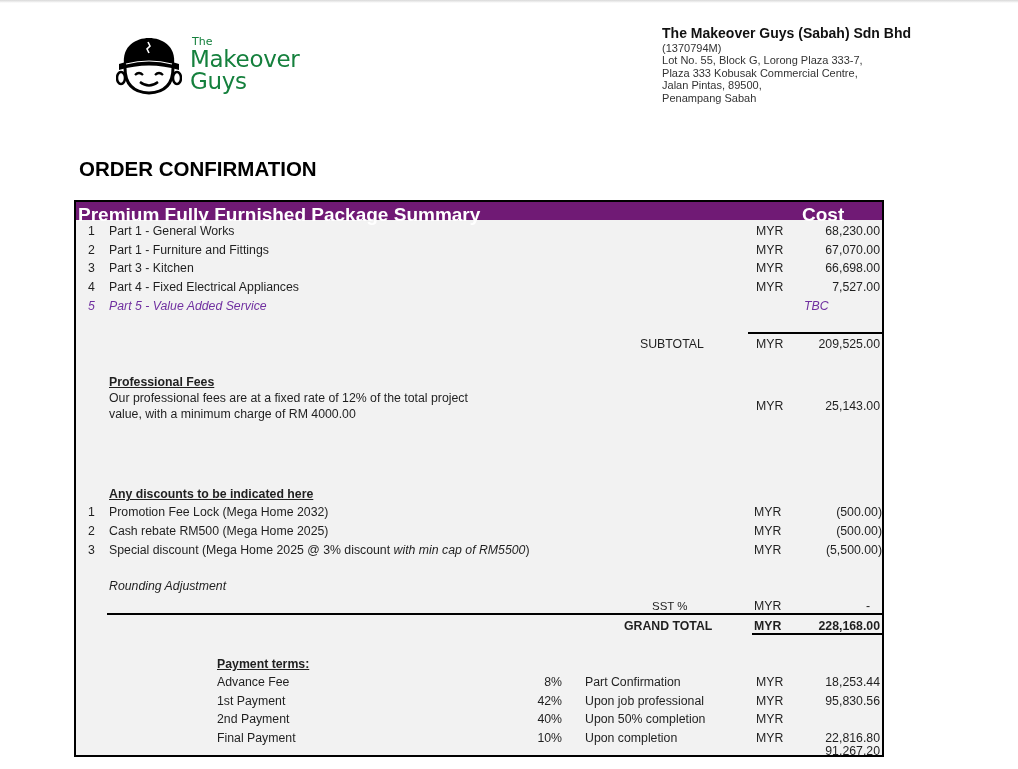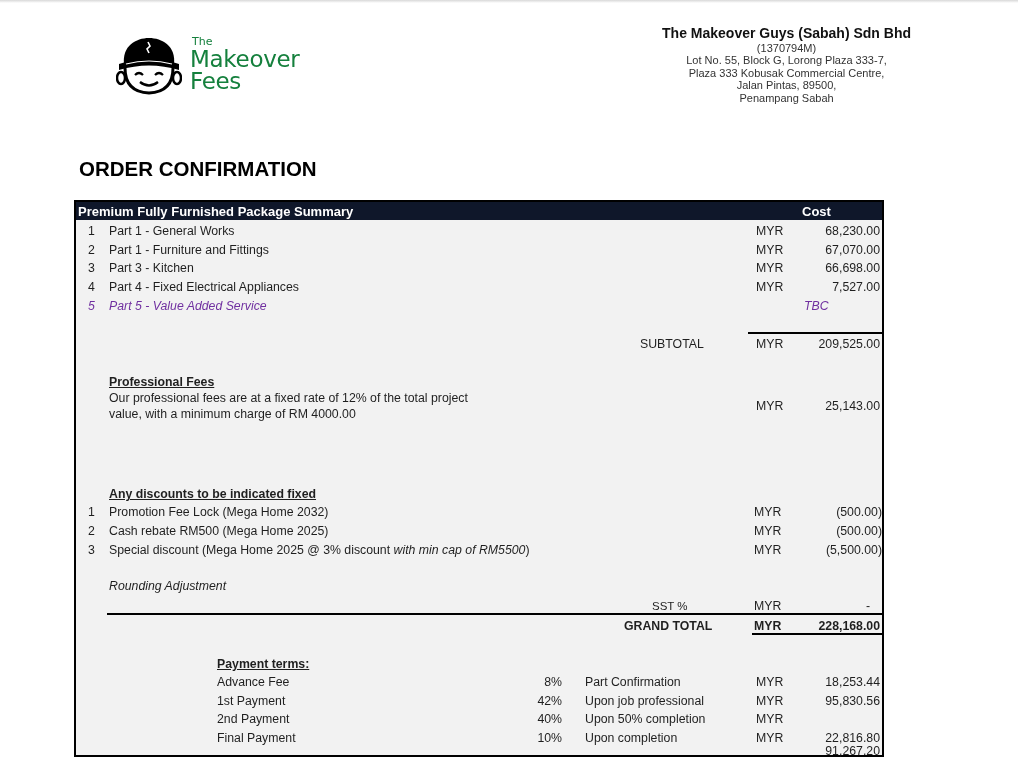--- a/index.html
+++ b/index.html
@@ -7,29 +7,29 @@
   body { position: relative; font-family: "DejaVu Sans", sans-serif; color: #1a1a1a; }
   .topline { position: absolute; left: 0; top: 0; width: 1018px; height: 3px; background: linear-gradient(#d8d8d8, #ffffff); }
 
   
   .logo { position: absolute; left: 116px; top: 34px; width: 230px; height: 64px; }
   .logo-text { position: absolute; left: 74px; top: 2px; font-family: "DejaVu Sans", sans-serif; font-weight: normal; color: #15803d; line-height: 1; }
   .logo-the { font-size: 11px; display: block; margin-left: 2px; margin-bottom: 1px; }
   .logo-big { font-size: 23px; display: block; letter-spacing: -0.3px; line-height: 22px; }
 
   
-  .company { position: absolute; right: 107px; top: 25px; text-align: center; font-family: "Liberation Sans", sans-serif; }
+  .company { position: absolute; right: 107px; top: 25px; text-align: left; font-family: "Liberation Sans", sans-serif; }
   .company-name { font-weight: bold; font-size: 14px; color: #111; margin-bottom: 1px; }
   .company-line { font-size: 11px; color: #333; line-height: 12.4px; }
 
   .title { position: absolute; left: 79px; top: 157px; font-family: "Liberation Sans", sans-serif; font-weight: bold; font-size: 20.5px; color: #000; }
 
   
   .box { position: absolute; left: 74px; top: 200px; width: 810px; height: 557px; background: #f2f2f2; border: 2px solid #000; }
-  .box-header { position: absolute; left: 0; top: 0; width: 806px; height: 18px; background: #0f172a; color: #fff; font-family: "Liberation Sans", sans-serif; font-weight: bold; font-size: 13px; }
+  .box-header { position: absolute; left: 0; top: 0; width: 806px; height: 18px; background: #701a75; color: #fff; font-family: "Liberation Sans", sans-serif; font-weight: bold; font-size: 19px; }
   .box-header .h-title { position: absolute; left: 2px; top: 2px; }
   .box-header .h-cost { position: absolute; left: 726px; top: 2px; }
 
   .t { position: absolute; font-family: "Liberation Sans", sans-serif; font-size: 12.3px; color: #1f1f1f; white-space: nowrap; line-height: 14px; }
   .num { text-align: right; }
   .purple { color: #7030a0; font-style: italic; }
   .bold { font-weight: bold; }
   .ul { text-decoration: underline; font-weight: bold; }
   .it { font-style: italic; }
   .hline { position: absolute; background: #000; height: 2px; }
@@ -50,21 +50,21 @@
     <path d="M9 34 Q9 58 33 59 Q57 58 57 34" fill="#fff" stroke="#000" stroke-width="3"></path>
     <ellipse cx="5" cy="44" rx="4" ry="6" fill="#fff" stroke="#000" stroke-width="2.5"></ellipse>
     <ellipse cx="61" cy="44" rx="4" ry="6" fill="#fff" stroke="#000" stroke-width="2.5"></ellipse>
     <path d="M19 41 Q23 37 27 41" stroke="#000" stroke-width="2.2" fill="none"></path>
     <path d="M39 41 Q43 37 47 41" stroke="#000" stroke-width="2.2" fill="none"></path>
     <path d="M24 48 Q33 55 42 48" stroke="#000" stroke-width="2.4" fill="none"></path>
   </svg>
   <div class="logo-text">
     <span class="logo-the">The</span>
     <span class="logo-big">Makeover</span>
-    <span class="logo-big">Fees</span>
+    <span class="logo-big">Guys</span>
   </div>
 </div>
 
 <div class="company">
   <div class="company-name">The Makeover Guys (Sabah) Sdn Bhd</div>
   <div class="company-line">(1370794M)</div>
   <div class="company-line">Lot No. 55, Block G, Lorong Plaza 333-7,</div>
   <div class="company-line">Plaza 333 Kobusak Commercial Centre,</div>
   <div class="company-line">Jalan Pintas, 89500,</div>
   <div class="company-line">Penampang Sabah</div>
@@ -112,21 +112,21 @@
   <span class="t" style="left:564px;top:135px;">SUBTOTAL</span>
   <span class="t" style="left:680px;top:135px;">MYR</span>
   <span class="t num" style="right:2px;top:135px;">209,525.00</span>
 
   <span class="t ul" style="left:33px;top:173px;">Professional Fees</span>
   <span class="t" style="left:33px;top:189px;">Our professional fees are at a fixed rate of 12% of the total project</span>
   <span class="t" style="left:33px;top:205px;">value, with a minimum charge of RM 4000.00</span>
   <span class="t" style="left:680px;top:197px;">MYR</span>
   <span class="t num" style="right:2px;top:197px;">25,143.00</span>
 
-  <span class="t ul" style="left:33px;top:285px;">Any discounts to be indicated fixed</span>
+  <span class="t ul" style="left:33px;top:285px;">Any discounts to be indicated here</span>
   <div>
     <span class="t" style="left:12px;top:303px;">1</span>
     <span class="t" style="left:33px;top:303px;">Promotion Fee Lock (Mega Home 2032)</span>
     <span class="t" style="left:678px;top:303px;">MYR</span>
     <span class="t num" style="right:0px;top:303px;">(500.00)</span>
   </div>
   <div>
     <span class="t" style="left:12px;top:322px;">2</span>
     <span class="t" style="left:33px;top:322px;">Cash rebate RM500 (Mega Home 2025)</span>
     <span class="t" style="left:678px;top:322px;">MYR</span>

